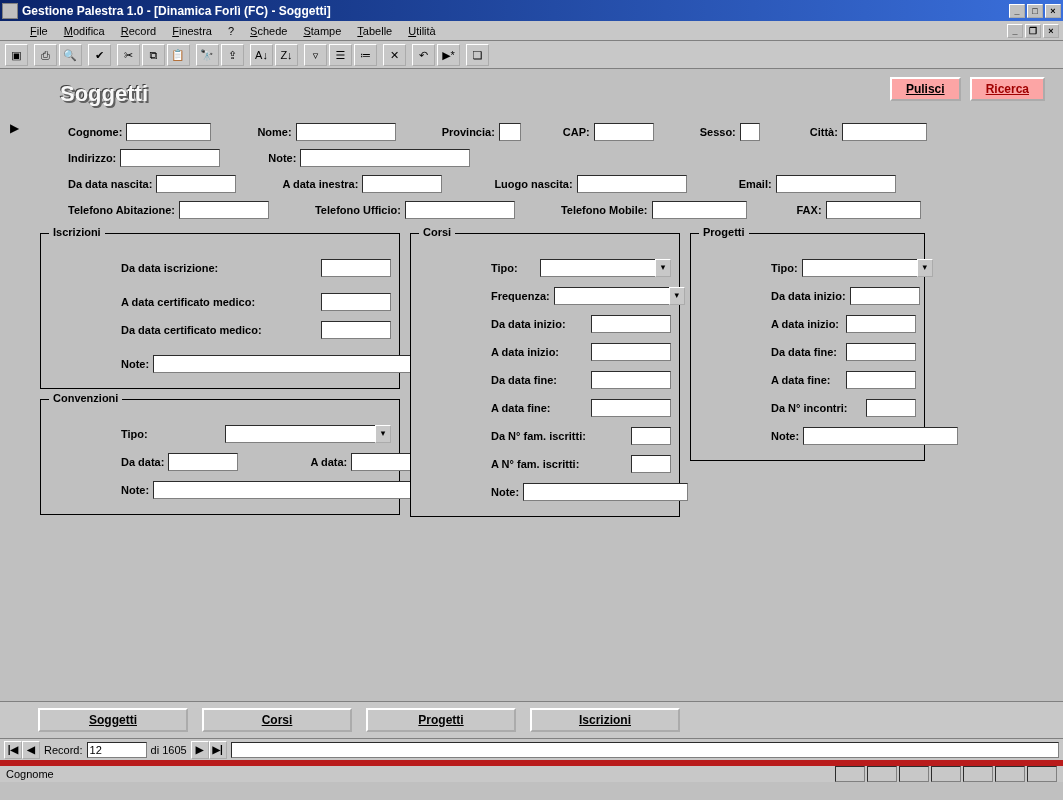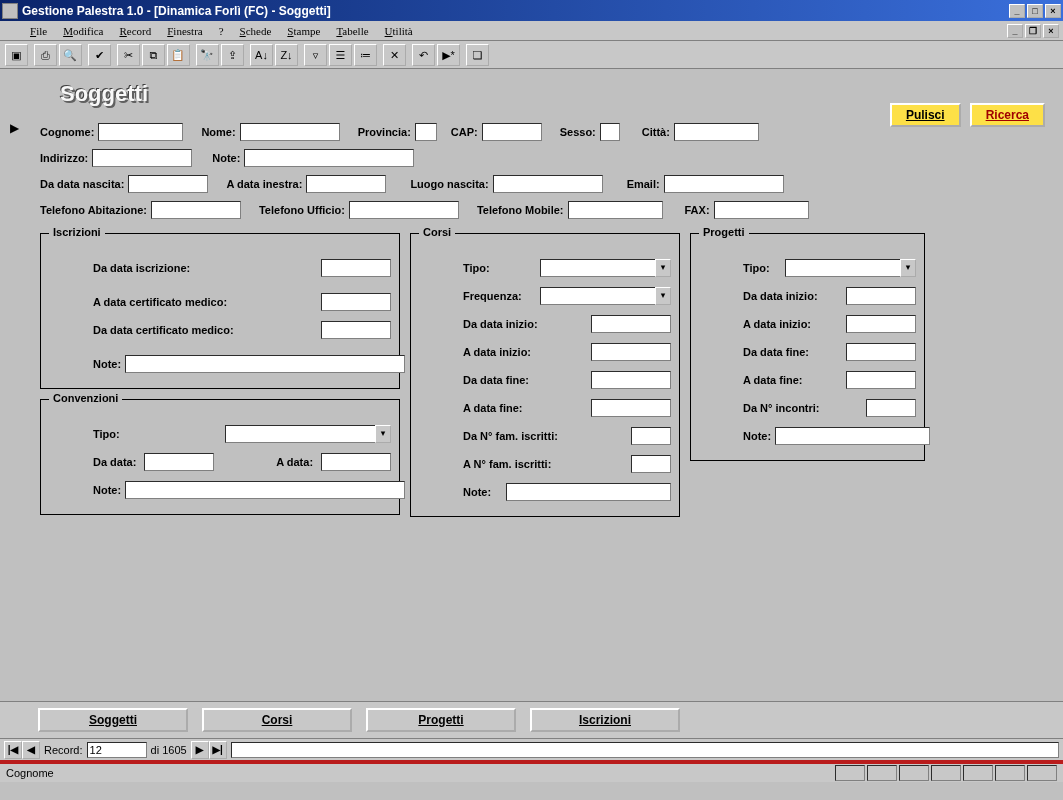--- a/index.html
+++ b/index.html
@@ -44,21 +44,21 @@
 }
 .menubar {
   height: 20px;
   background: #c8c8c8;
   border-bottom: 1px solid #808080;
   display: flex;
   align-items: center;
   padding: 0 4px;
   font-size: 11px;
 }
-.menubar .mitem { padding: 2px 8px; cursor: pointer; font-family: Liberation Serif, serif; }
+.menubar .mitem { padding: 2px 8px; cursor: pointer; }
 .menubar .mitem u { text-decoration: underline; }
 .menubar .mbsp { flex: 1; }
 .toolbar {
   height: 28px;
   background: #c8c8c8;
   border-bottom: 1px solid #808080;
   display: flex;
   align-items: center;
   padding: 2px 4px;
 }
@@ -96,48 +96,48 @@
   padding: 4px 0 6px 50px;
   display: inline-block;
 }
 .top-actions {
   position: absolute;
   right: 18px;
   top: 8px;
 }
 .btn {
   display: inline-block;
-  background: #fde047;
+  background: #fca5a5;
   border: 2px outset #fff;
   padding: 3px 14px;
   font-size: 12px;
   font-weight: bold;
   cursor: pointer;
   margin-left: 6px;
-  margin-top: 26px;
 }
 .btn u { text-decoration: underline; }
 .btn.red { color: #a00000; }
 .field-grid {
   position: relative;
   margin-left: 30px;
   margin-top: 6px;
   margin-bottom: 10px;
 }
 .frow {
   display: flex;
   align-items: center;
   min-height: 26px;
   flex-wrap: nowrap;
 }
 .lbl {
   font-weight: bold;
   font-size: 11px;
   padding-right: 4px;
   white-space: nowrap;
+  margin-left: 28px;
 }
 input.fed {
   background: #fff;
   border: 1px inset #808080;
   height: 18px;
   font-size: 11px;
   padding: 0 2px;
 }
 .groups-row {
   display: flex;
@@ -229,21 +229,21 @@
 .rn-rest {
   flex: 1;
   height: 16px;
   border: 1px inset #808080;
   background: #fff;
   margin-left: 4px;
 }
 .statusbar {
   height: 22px;
   background: #c8c8c8;
-  border-top: 4px solid #b91c1c;
+  border-top: 6px solid #b91c1c;
   display: flex;
   align-items: center;
   padding: 0 6px;
   font-size: 11px;
 }
 .statusbar .stext { flex: 1; }
 .statusbar .panes { display: flex; gap: 2px; }
 .statusbar .pane {
   width: 30px; height: 16px;
   border: 1px inset #808080;

